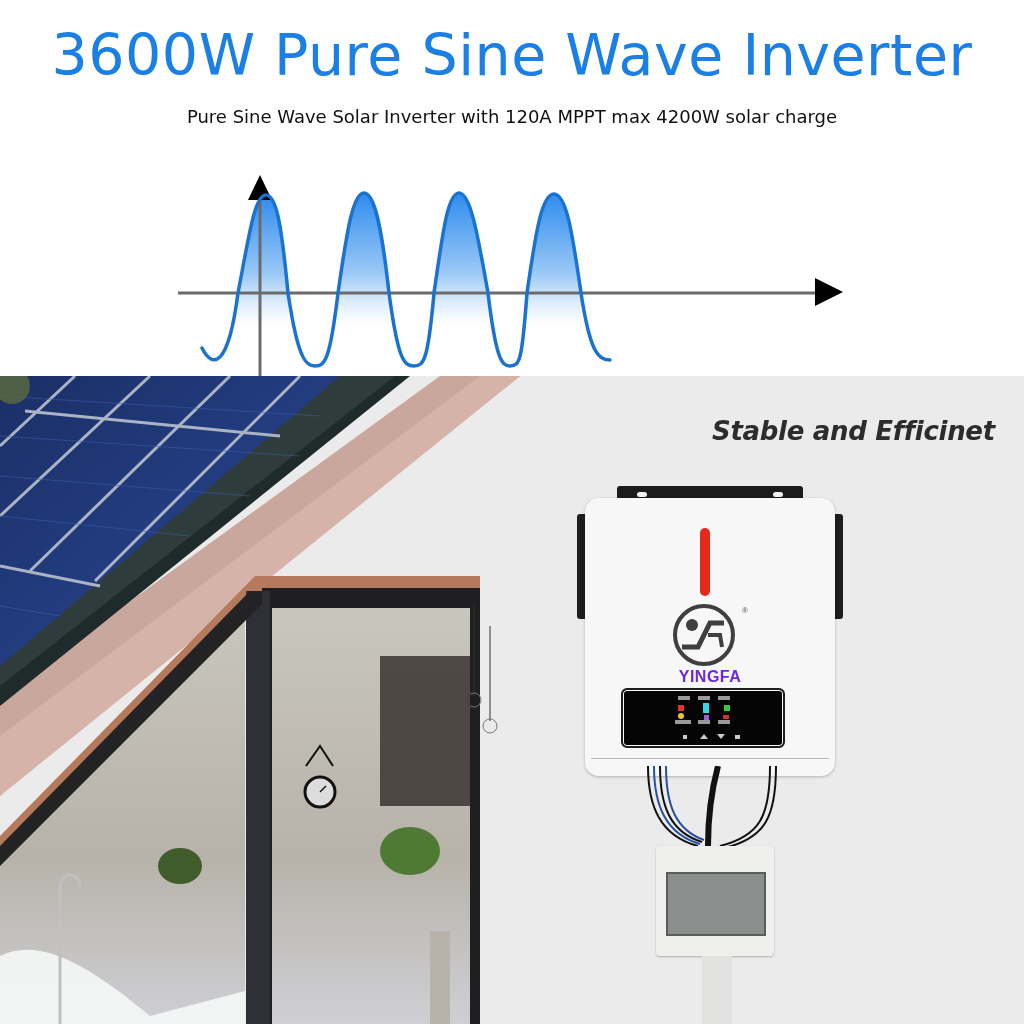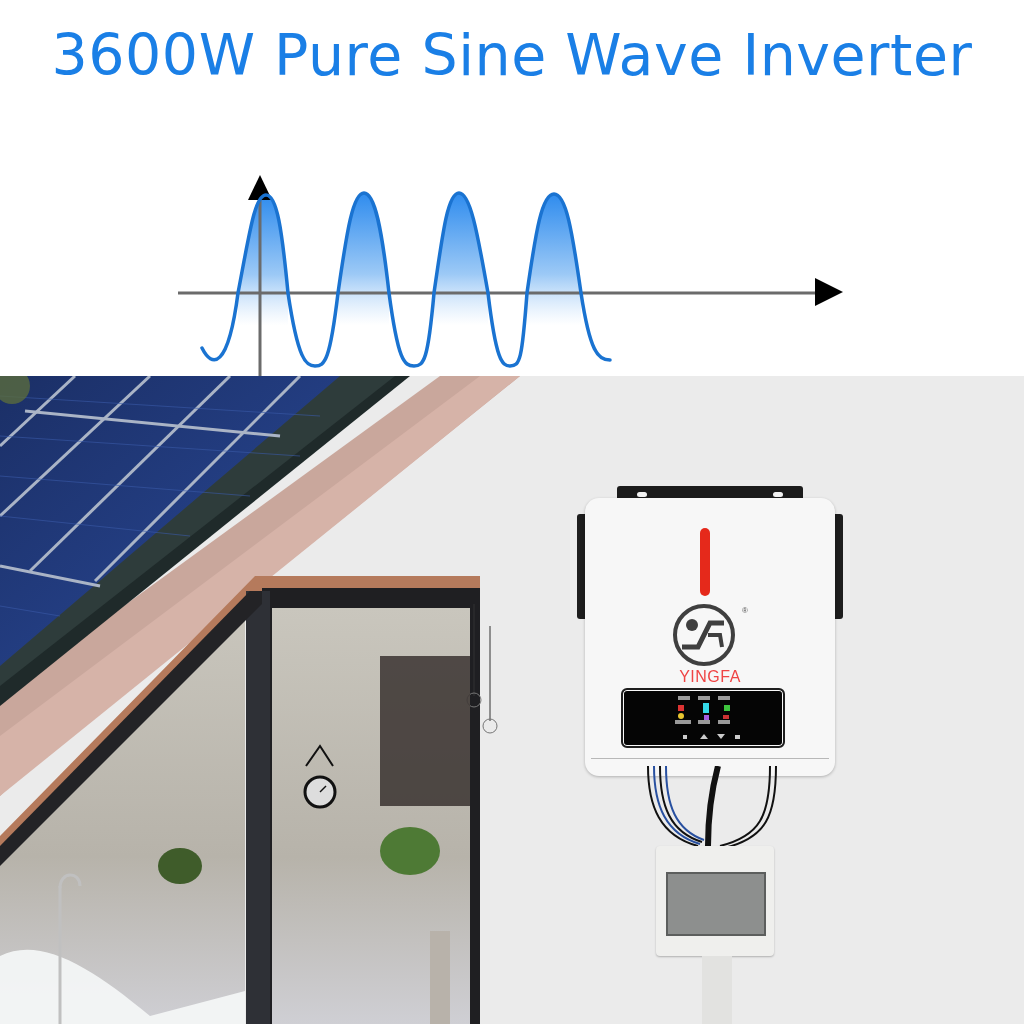--- a/index.html
+++ b/index.html
@@ -33,35 +33,36 @@
   .inv-bracket { position: absolute; left: 32px; top: 0; width: 186px; height: 20px; background: #1b1b1b; border-radius: 3px; }
   .inv-bracket::before, .inv-bracket::after { content:""; position:absolute; top:6px; width:10px; height:5px; border-radius:3px; background:#f2f2f2; }
   .inv-bracket::before { left: 20px; } .inv-bracket::after { right: 20px; }
   .inv-side { position: absolute; top: 28px; width: 12px; height: 105px; background: #1d1d1d; border-radius: 3px; }
   .inv-side.l { left: -8px; } .inv-side.r { right: -8px; }
   .inv-body { position: absolute; left: 0; top: 12px; width: 250px; height: 278px; background: #f7f7f7;
     border-radius: 14px; box-shadow: 0 1px 3px rgba(0,0,0,0.25); }
   .inv-led { position: absolute; left: 115px; top: 30px; width: 10px; height: 68px; background: #e5291b; border-radius: 5px; }
   .inv-logo { position: absolute; left: 87px; top: 105px; width: 64px; height: 64px; }
   .inv-reg { position: absolute; left: 157px; top: 108px; font-size: 8px; color: #555; }
-  .inv-brand { position: absolute; left: 0; top: 170px; width: 250px; text-align: center; font-size: 16px; font-weight: 400; color: #ef4444; letter-spacing: 0.5px; }
+  .inv-brand { position: absolute; left: 0; top: 170px; width: 250px; text-align: center; font-size: 16px; font-weight: 700; color: #6d28d9; letter-spacing: 0.5px; }
   .inv-screen { position: absolute; left: 36px; top: 190px; width: 164px; height: 60px; background: #050505; border-radius: 6px; border: 2px solid #1e1e1e; box-shadow: 0 0 0 1px #fafafa inset; }
   .inv-line { position: absolute; left: 6px; top: 260px; width: 238px; height: 1px; background: #b8b8b8; }
 
   .wires { position: absolute; left: 640px; top: 390px; width: 150px; height: 90px; }
   .breaker { position: absolute; left: 656px; top: 470px; width: 118px; height: 110px; background: #efefed; border-radius: 4px; box-shadow: 0 1px 2px rgba(0,0,0,0.25); }
   .breaker-win { position: absolute; left: 10px; top: 26px; width: 100px; height: 64px; background: #8d8f8e; border: 2px solid #5c5e5d; }
   .pipe { position: absolute; left: 702px; top: 580px; width: 30px; height: 68px; background: #e2e2e0; }
 </style>
 </head>
 <body>
 
 <div class="top">
   <h1 class="title">3600W Pure Sine Wave Inverter</h1>
   <div class="subtitle">
+    <span>Pure Sine Wave Solar Inverter with 120A MPPT max 4200W solar charge</span>
   </div>
 
   <svg class="wave-chart" viewBox="0 0 690 206" width="690" height="206">
     <defs>
       <linearGradient id="wg" x1="0" y1="0" x2="0" y2="1">
         <stop offset="0" stop-color="#2f8cee"></stop>
         <stop offset="0.55" stop-color="#9cc9f6"></stop>
         <stop offset="0.9" stop-color="#ffffff" stop-opacity="0.6"></stop>
         <stop offset="1" stop-color="#ffffff" stop-opacity="0"></stop>
       </linearGradient>
@@ -159,20 +160,21 @@
       <ellipse cx="410" cy="475" rx="30" ry="24" fill="#4e7a35"></ellipse>
     </g>
 
     <path d="M0 660 L0 580 C40 560, 90 590, 150 640 L245 615 L245 660 Z" fill="#f3f6f5" opacity="0.95"></path>
     <line x1="60" y1="510" x2="60" y2="648" stroke="#c0c0c0" stroke-width="3"></line>
     <path d="M60 512 C60 495, 80 495, 80 510" stroke="#c0c0c0" stroke-width="3" fill="none"></path>
 
     <rect x="430" y="555" width="20" height="93" fill="#b8b2aa"></rect>
   </svg>
 
+  <div class="tagline">Stable and Efficinet</div>
 
   <div class="inverter">
     <div class="inv-bracket"></div>
     <div class="inv-side l"></div>
     <div class="inv-side r"></div>
     <div class="inv-body">
       <div class="inv-led"></div>
       <svg class="inv-logo" viewBox="0 0 64 64" width="64" height="64">
         <circle cx="32" cy="32" r="29" fill="none" stroke="#3f3f3f" stroke-width="4"></circle>
         <circle cx="20" cy="22" r="6" fill="#3f3f3f"></circle>

